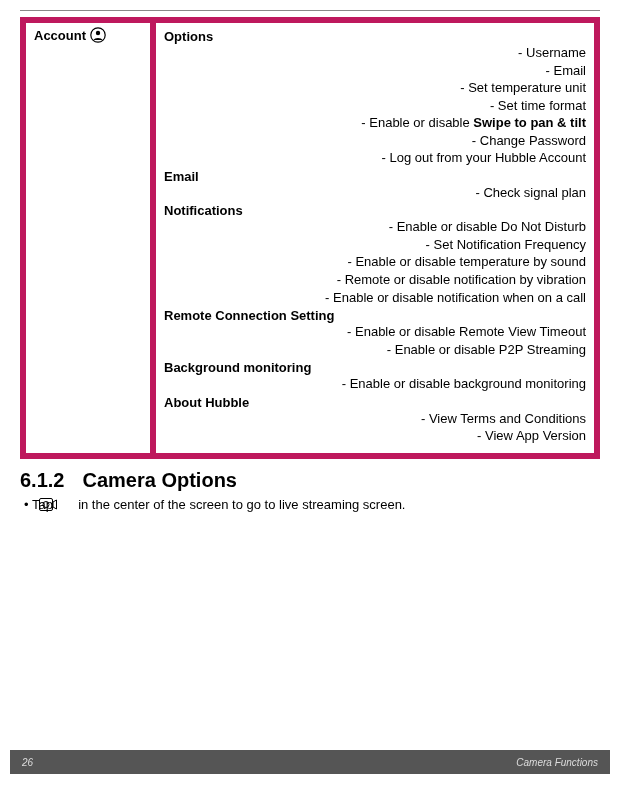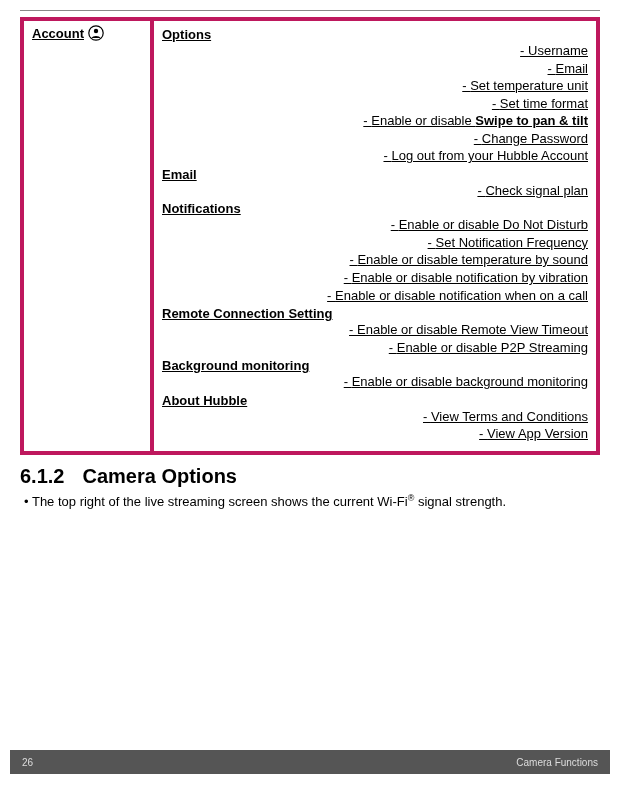--- a/index.html
+++ b/index.html
@@ -16,24 +16,23 @@
   .top-rule {
     border-top: 1px solid #888;
     margin-bottom: 6px;
   }
   table.main {
     width: 100%;
     border-collapse: collapse;
     table-layout: fixed;
   }
   table.main td {
-    border: 4px solid #be185d;
+    border: 6px solid #be185d;
     vertical-align: top;
     padding: 4px 8px 6px 8px;
-    text-decoration: underline;
   }
   td.left {
     width: 130px;
   }
   .bold { font-weight: bold; }
   .account-row {
     display: flex;
     align-items: center;
     gap: 4px;
   }
@@ -92,20 +91,21 @@
     bottom: 12px;
     left: 10px; right: 10px;
     height: 24px;
     background: #555;
     color: #ddd;
     font-size: 10px;
     display: flex;
     align-items: center;
     justify-content: space-between;
     padding: 0 12px;
+    font-style: italic;
   }
 </style>
 </head>
 <body>
 
 <div class="top-rule"></div>
 
 <table class="main">
   <tbody>
       <tr>
@@ -134,21 +134,21 @@
           </ul>
           <span class="section-title">Email</span>
           <ul class="dash">
             <li>Check signal plan</li>
           </ul>
           <span class="section-title">Notifications</span>
           <ul class="dash">
             <li>Enable or disable Do Not Disturb</li>
             <li>Set Notification Frequency</li>
             <li>Enable or disable temperature by sound</li>
-            <li>Enable or disable notification by vibration</li>
+            <li>Remote or disable notification by vibration</li>
             <li>Enable or disable notification when on a call</li>
           </ul>
           <span class="section-title">Remote Connection Setting</span>
           <ul class="dash">
             <li>Enable or disable Remote View Timeout</li>
             <li>Enable or disable P2P Streaming</li>
           </ul>
           <span class="section-title">Background monitoring</span>
           <ul class="dash">
             <li>Enable or disable background monitoring</li>
@@ -161,19 +161,23 @@
         </td>
   </tr>
 </tbody>
   </table>
 
 <div class="heading612">
   <span class="num">6.1.2</span><span>Camera Options</span>
 </div>
 
 <ul class="bul" id="bullet-list">
-    <li>The top right of the live streaming screen shows the current Wi-Fi<span class="sup">®</span> signal strength.</li>
+    <li>Tap <span class="camera-icon"><svg viewBox="0 0 18 13" width="18" height="13">
+          <rect x="0.5" y="0.5" width="13" height="12" rx="1.5" fill="none" stroke="#000" stroke-width="1"></rect>
+          <circle cx="7" cy="6.5" r="3" fill="none" stroke="#000" stroke-width="1"></circle>
+          <path d="M14 4 L17.5 2 L17.5 11 L14 9 Z" fill="none" stroke="#000" stroke-width="1"></path>
+        </svg></span> in the center of the screen to go to live streaming screen.</li>
   </ul>
 
 <div class="footer">
   <span>26</span>
   <span>Camera Functions</span>
 </div>
 
 </body></html>

